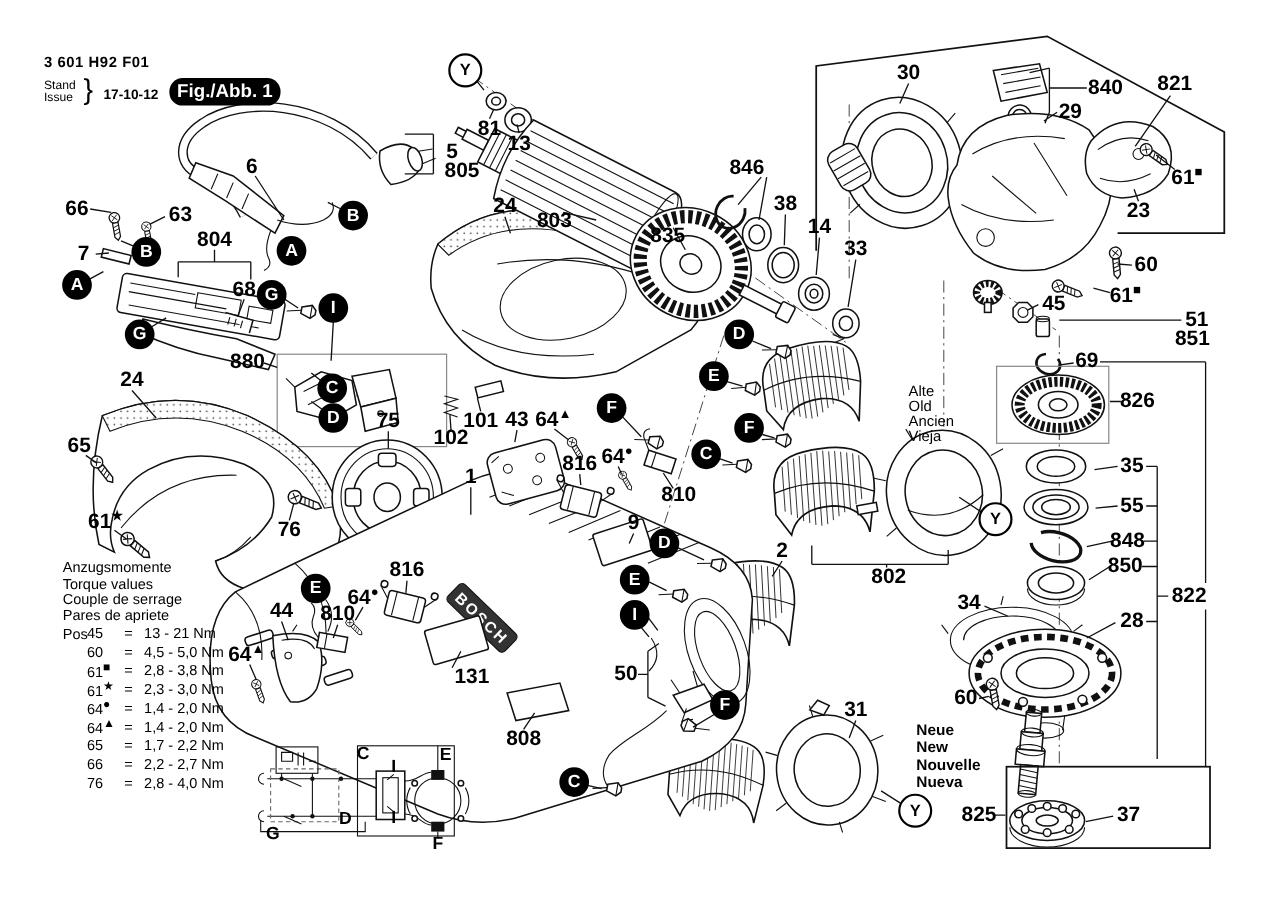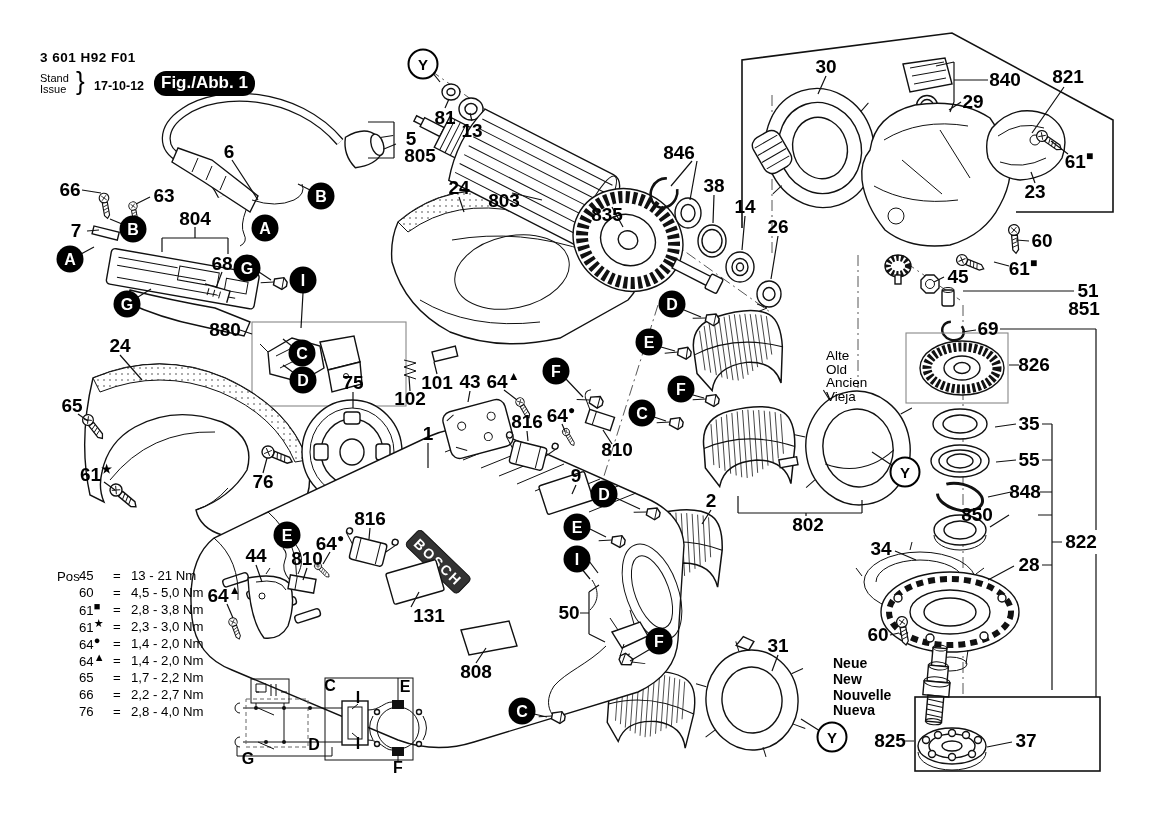--- a/index.html
+++ b/index.html
@@ -463,20 +463,26 @@
   <span class="partnum">3 601 H92 F01</span>
 </div>
 <div class="abs small" style="left:40px;top:73px;">
   <div>Stand</div>
   <div>Issue</div>
 </div>
 <div class="abs brace" style="left:76px;top:70px;">}</div>
 <div class="abs date" style="left:94px;top:79px;">17-10-12</div>
 <div class="abs figbox" style="left:154px;top:71px;">Fig./Abb. 1</div>
 
+<div class="abs torque-head" style="left:57px;top:509px;">
+      <div class="tline">Anzugsmomente</div>
+      <div class="tline">Torque values</div>
+      <div class="tline">Couple de serrage</div>
+      <div class="tline">Pares de apriete</div>
+    </div>
 <div class="abs torque-rows" style="left:57px;top:565px;">
   <span class="pos-head">Pos</span>
   <div>
         <div class="trow">
           <span class="tpos">45</span>
           <span class="teq">=</span>
           <span class="tval">13 - 21 Nm</span>
         </div>
         <div class="trow">
           <span class="tpos">60</span>
@@ -560,38 +566,38 @@
       <div class="plabel" style="left: 711px; top: 501px;">2</div>
       <div class="plabel" style="left: 808px; top: 525px;">802</div>
       <div class="plabel" style="left: 459px; top: 188px;">24</div>
       <div class="plabel" style="left: 445px; top: 118px;">81</div>
       <div class="plabel" style="left: 472px; top: 131px;">13</div>
       <div class="plabel" style="left: 504px; top: 201px;">803</div>
       <div class="plabel" style="left: 607px; top: 215px;">835</div>
       <div class="plabel" style="left: 679px; top: 153px;">846</div>
       <div class="plabel" style="left: 714px; top: 186px;">38</div>
       <div class="plabel" style="left: 745px; top: 207px;">14</div>
-      <div class="plabel" style="left: 778px; top: 227px;">26</div>
+      <div class="plabel" style="left: 778px; top: 227px;">33</div>
       <div class="plabel" style="left: 826px; top: 67px;">30</div>
       <div class="plabel" style="left: 1005px; top: 80px;">840</div>
       <div class="plabel" style="left: 1068px; top: 77px;">821</div>
       <div class="plabel" style="left: 973px; top: 102px;">29</div>
       <div class="plabel" style="left: 1079px; top: 161px;">61<sup>■</sup></div>
       <div class="plabel" style="left: 1035px; top: 192px;">23</div>
       <div class="plabel" style="left: 1042px; top: 241px;">60</div>
       <div class="plabel" style="left: 1023px; top: 268px;">61<sup>■</sup></div>
       <div class="plabel" style="left: 958px; top: 277px;">45</div>
       <div class="plabel" style="left: 1088px; top: 291px;">51</div>
       <div class="plabel" style="left: 1084px; top: 309px;">851</div>
       <div class="plabel" style="left: 988px; top: 329px;">69</div>
       <div class="plabel" style="left: 1034px; top: 365px;">826</div>
       <div class="plabel" style="left: 1029px; top: 424px;">35</div>
       <div class="plabel" style="left: 1029px; top: 460px;">55</div>
       <div class="plabel" style="left: 1025px; top: 492px;">848</div>
-      <div class="plabel" style="left: 977px; top: 515px; text-align: center;">850</div>
+      <div class="plabel" style="left: 1023px; top: 515px; text-align: center;">850</div>
       <div class="plabel" style="left: 1081px; top: 542px;">822</div>
       <div class="plabel" style="left: 881px; top: 549px;">34</div>
       <div class="plabel" style="left: 1029px; top: 565px;">28</div>
       <div class="plabel" style="left: 878px; top: 635px;">60</div>
       <div class="plabel" style="left: 890px; top: 741px;">825</div>
       <div class="plabel" style="left: 1026px; top: 741px;">37</div>
       <div class="plabel" style="left: 256px; top: 556px;">44</div>
       <div class="plabel" style="left: 307px; top: 559px;">810</div>
       <div class="plabel" style="left: 330px; top: 543px;">64<sup>●</sup></div>
       <div class="plabel" style="left: 370px; top: 519px;">816</div>

